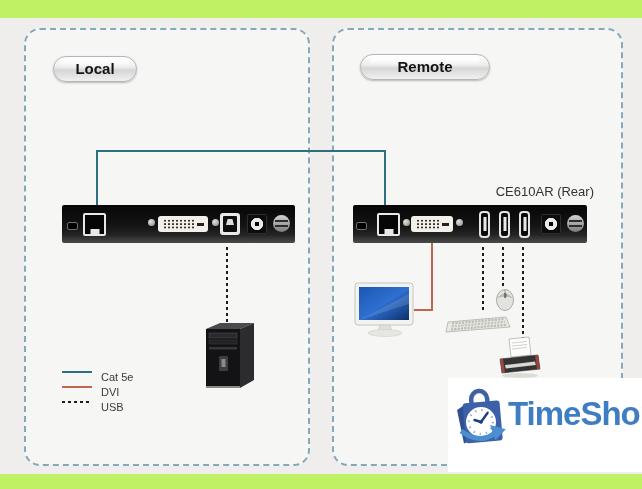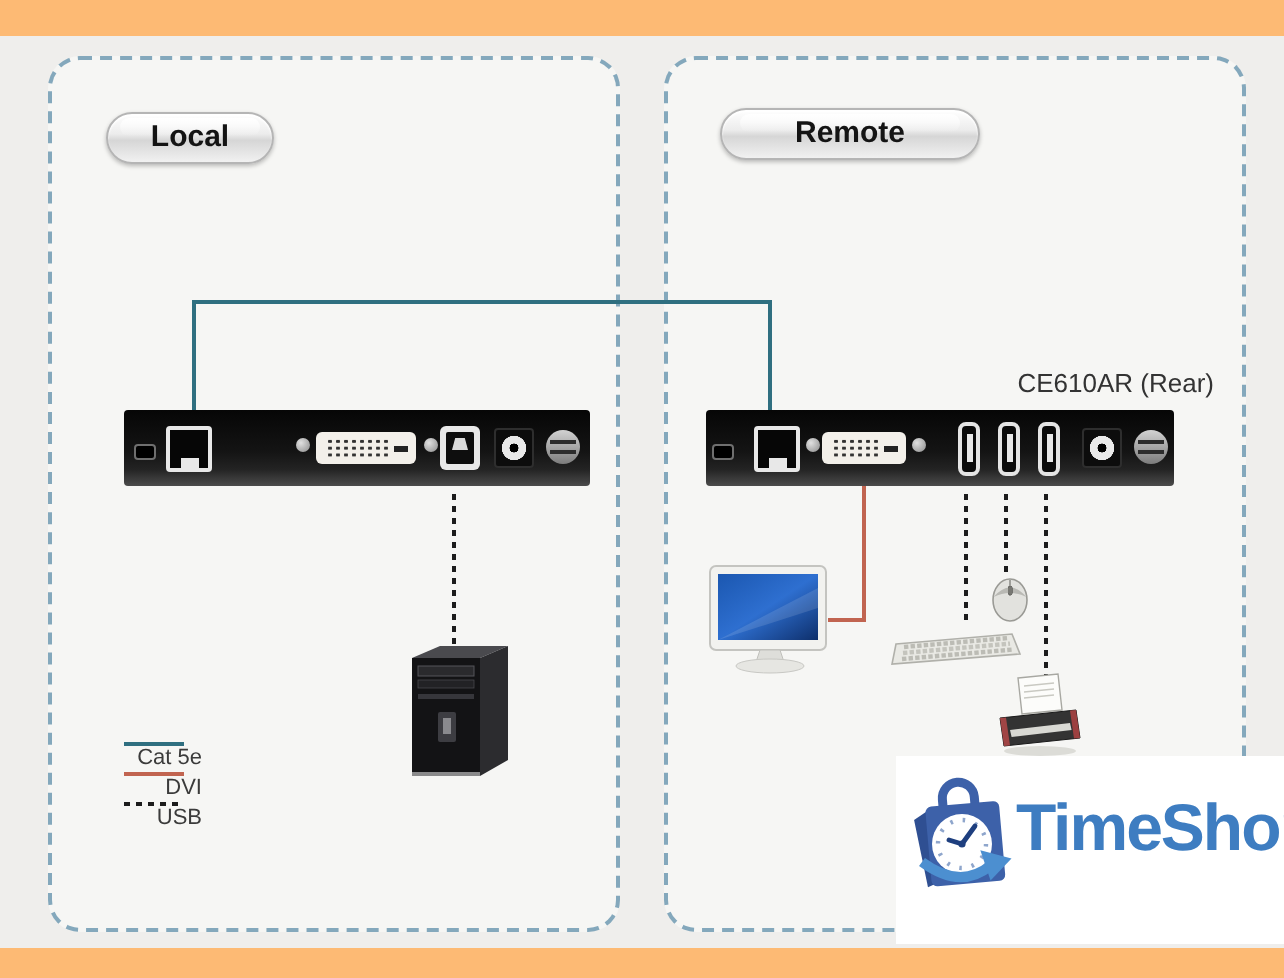--- a/index.html
+++ b/index.html
@@ -1,17 +1,17 @@
 <!DOCTYPE html>
 <html><head>
 <meta charset="utf-8">
 <style>
   * { box-sizing: border-box; margin: 0; padding: 0; }
   html,body { width:642px; height:489px; background:#ffffff; font-family:"Liberation Sans", sans-serif; }
-  .stage { position:relative; width:642px; height:489px; background:#fdba74; overflow:hidden; }
+  .stage { position:relative; width:642px; height:489px; background:#bef264; overflow:hidden; }
   .backdrop { position:absolute; left:0; top:18px; width:642px; height:456px; background:#efeeec; }
 
   
   .zone { position:absolute; border:2px dashed #84a8bc; border-radius:16px; background:#f6f6f4; }
   .zone-local  { left:24px;  top:28px; width:286px; height:438px; }
   .zone-remote { left:332px; top:28px; width:291px; height:438px; }
 
   
   .badge { position:absolute; height:26px; border-radius:13px; border:1px solid #b5b5b5;
            background:linear-gradient(180deg,#ffffff 0%,#ececec 42%,#d6d6d6 55%,#f1f1f1 100%);
@@ -35,21 +35,21 @@
   .usb-local   { left:226px; top:247px; height:76px; }
   .usb-remote1 { left:482px; top:247px; height:65px; }
   .usb-remote2 { left:502px; top:247px; height:41px; }
   .usb-remote3 { left:522px; top:247px; height:93px; }
 
   .cable-label { position:absolute; left:187px; top:130px; width:116px; text-align:center;
                  font-size:12px; color:#41758a; }
 
   .dev-label { position:absolute; top:184px; width:140px; text-align:right; font-size:13px; color:#333; }
   .dev-label-left  { left:155px; }
-  .dev-label-right { left:467px;text-align:right; }
+  .dev-label-right { left:454px;text-align:right; }
 
   
   .panel { position:absolute; top:205px; height:38px; border-radius:2px;
            background:linear-gradient(180deg,#060606 0%,#141414 55%,#232323 78%,#4b4b4b 100%); }
   .panel-left  { left:62px;  width:233px; }
   .panel-right { left:353px; width:234px; }
   .panel > i { position:absolute; display:block; }
 
   .p-mini { top:17px; width:11px; height:8px; background:#000; border:1px solid #6f6f6f; border-radius:2px; }
   .p-rj45 { top:8px; width:23px; height:23px; border:2px solid #e8e8e8; background:#060606; border-radius:2px; }
@@ -76,21 +76,21 @@
   .p-ground::before { content:""; position:absolute; left:2px; right:2px; top:5px; height:2px; background:#2d2d2d; }
   .p-ground::after  { content:""; position:absolute; left:2px; right:2px; top:10px; height:2px; background:#2d2d2d; }
   .p-usba { top:6px; width:11px; height:27px; border:2px solid #e4e4e4; border-radius:4px; background:#0a0a0a; }
   .p-usba::after { content:""; position:absolute; left:50%; top:4px; transform:translateX(-50%);
                    width:3px; height:14px; background:#e8e8e8; }
 
   .svgicon { position:absolute; }
 
   
   .legend { position:absolute; left:62px; top:371px; }
-  .legend-row { display:flex; align-items:flex-end; height:15px;flex-direction:column; }
+  .legend-row { display:flex; align-items:flex-start; height:15px; }
   .legend-swatch { width:30px; height:2px; margin-right:9px; }
   .sw-cat5e { background:#2f6f80; }
   .sw-dvi { background:#c16450; }
   .sw-usb { background-image:repeating-linear-gradient(90deg,#1c1c1c 0 3px,transparent 3px 6px); }
   .legend-row span { font-size:11px; color:#3b3b3b; }
 
   
   .logo-box { position:absolute; left:448px; top:378px; width:194px; height:94px; background:#ffffff; }
   .logo-text { position:absolute; left:60px; top:17px; font-size:33px; font-weight:bold;
                color:#3e7dc1; letter-spacing:-1px; }

